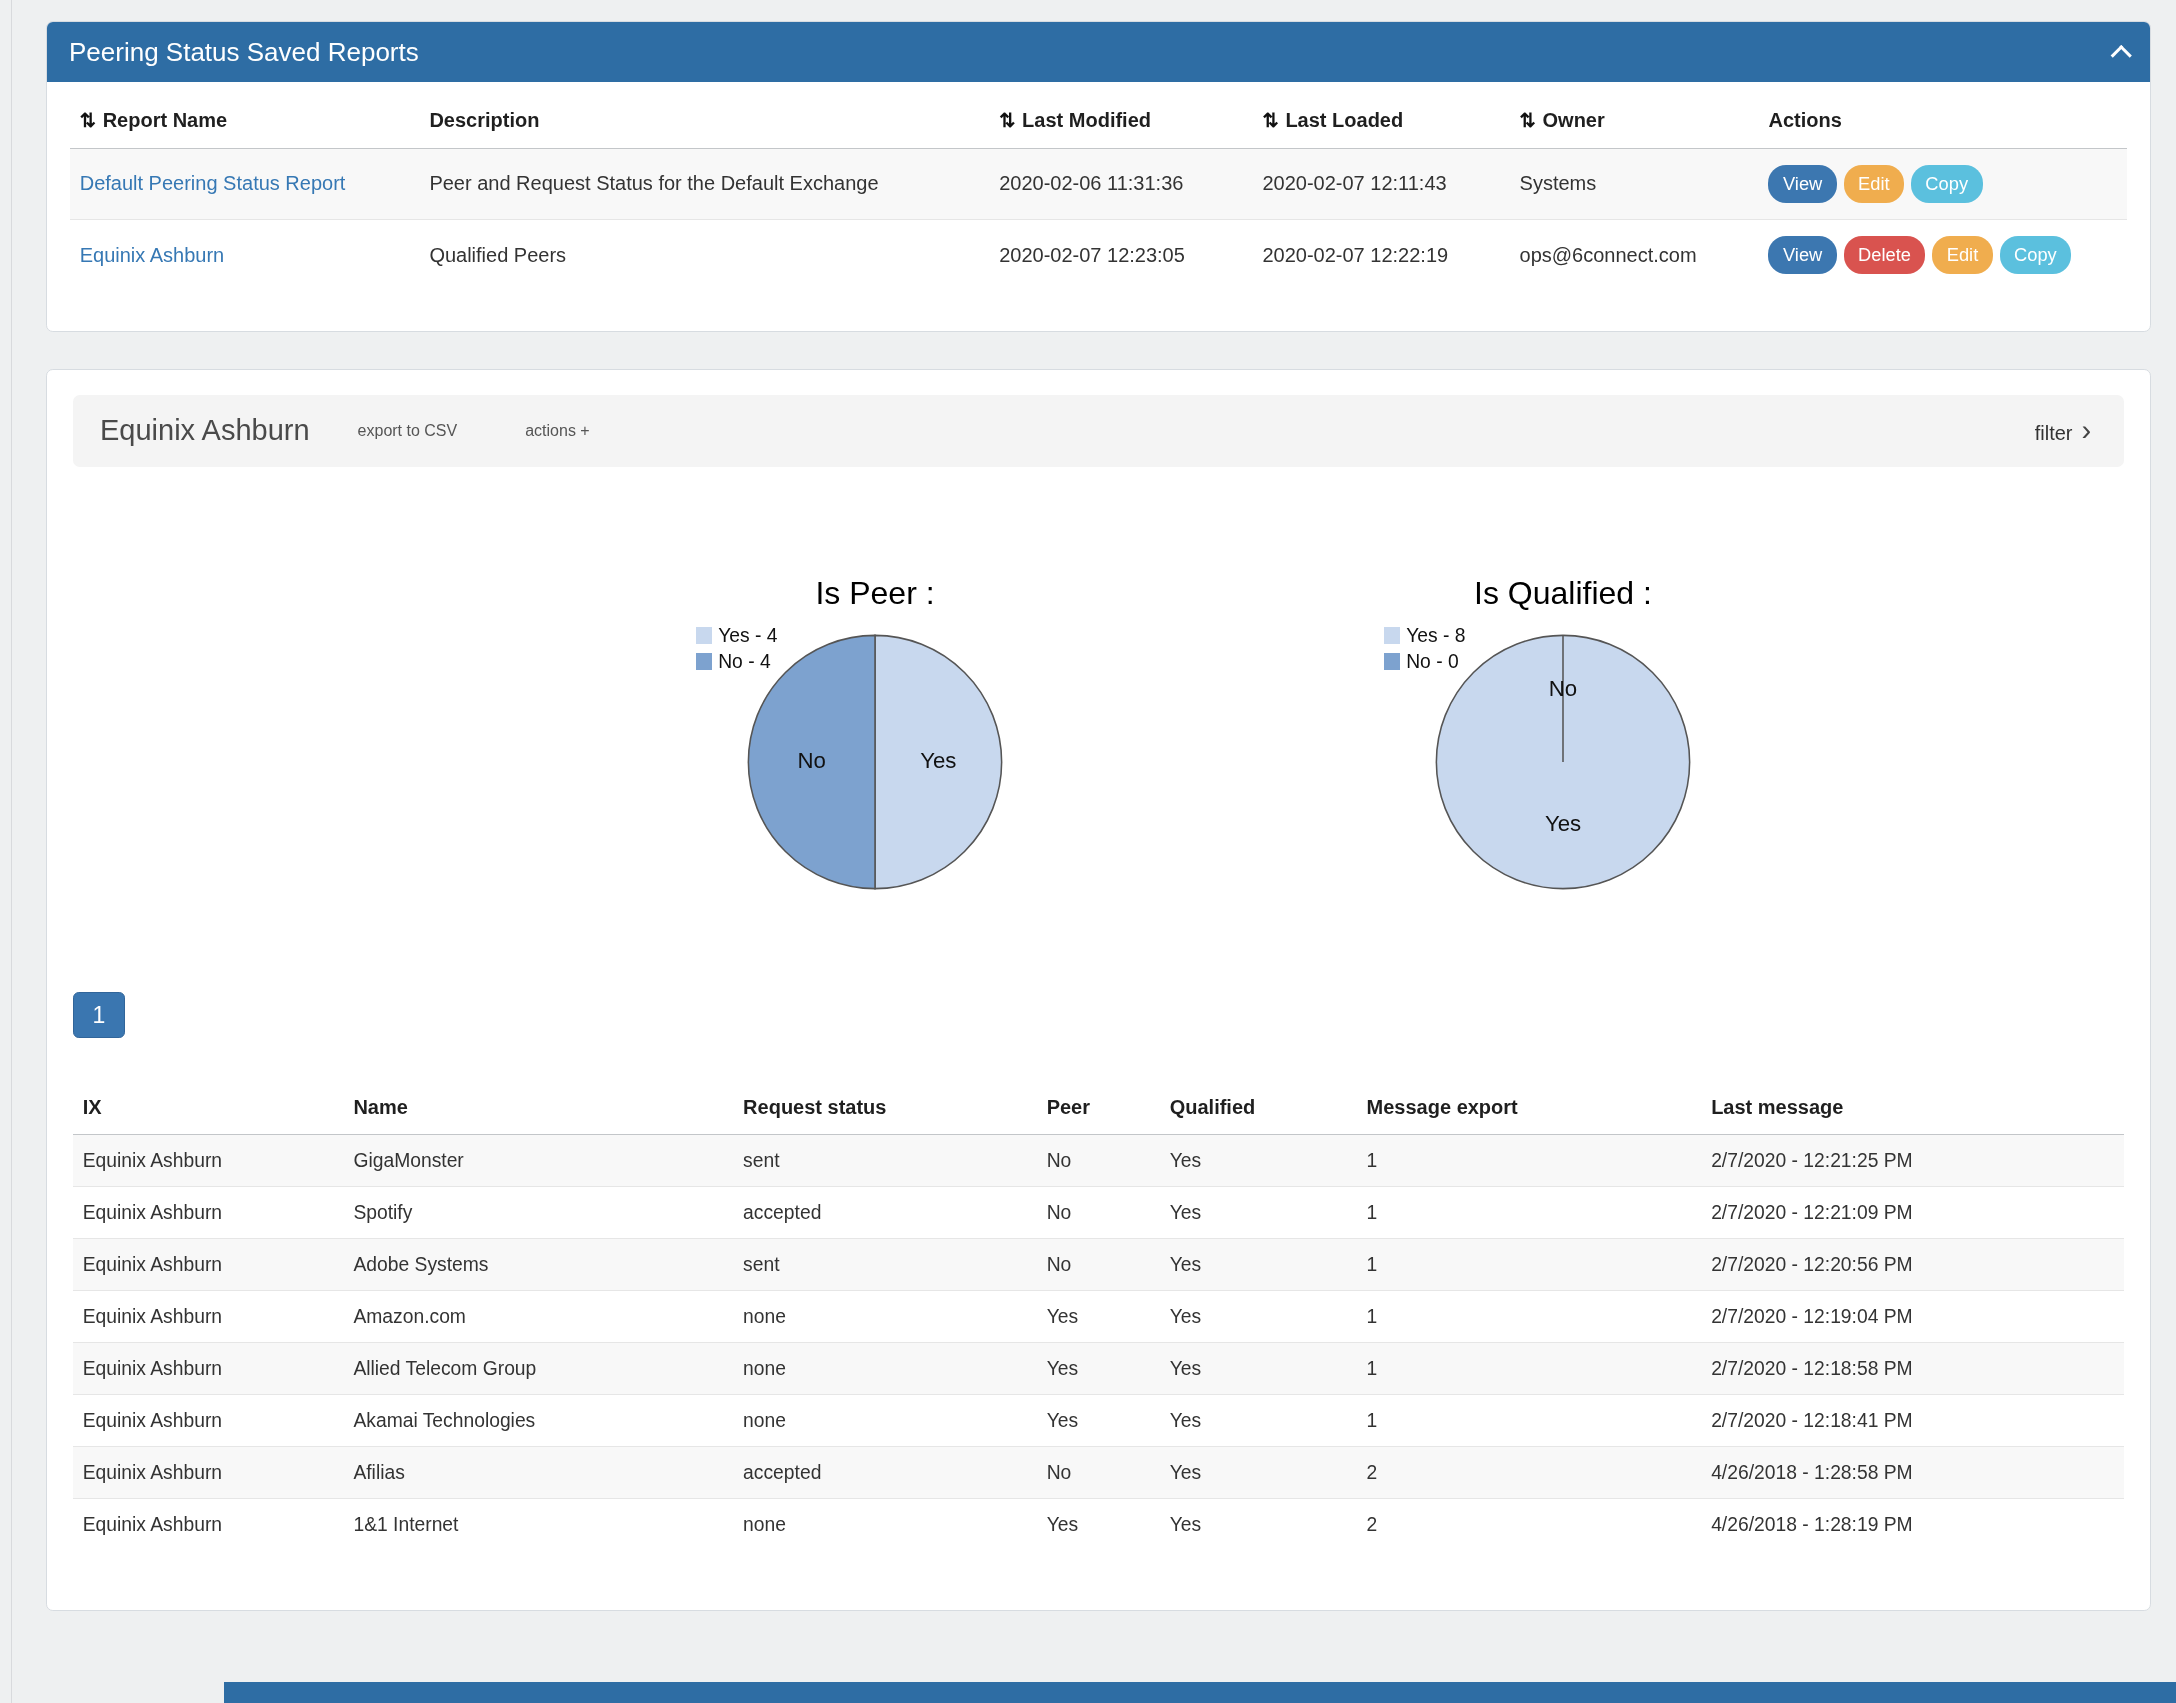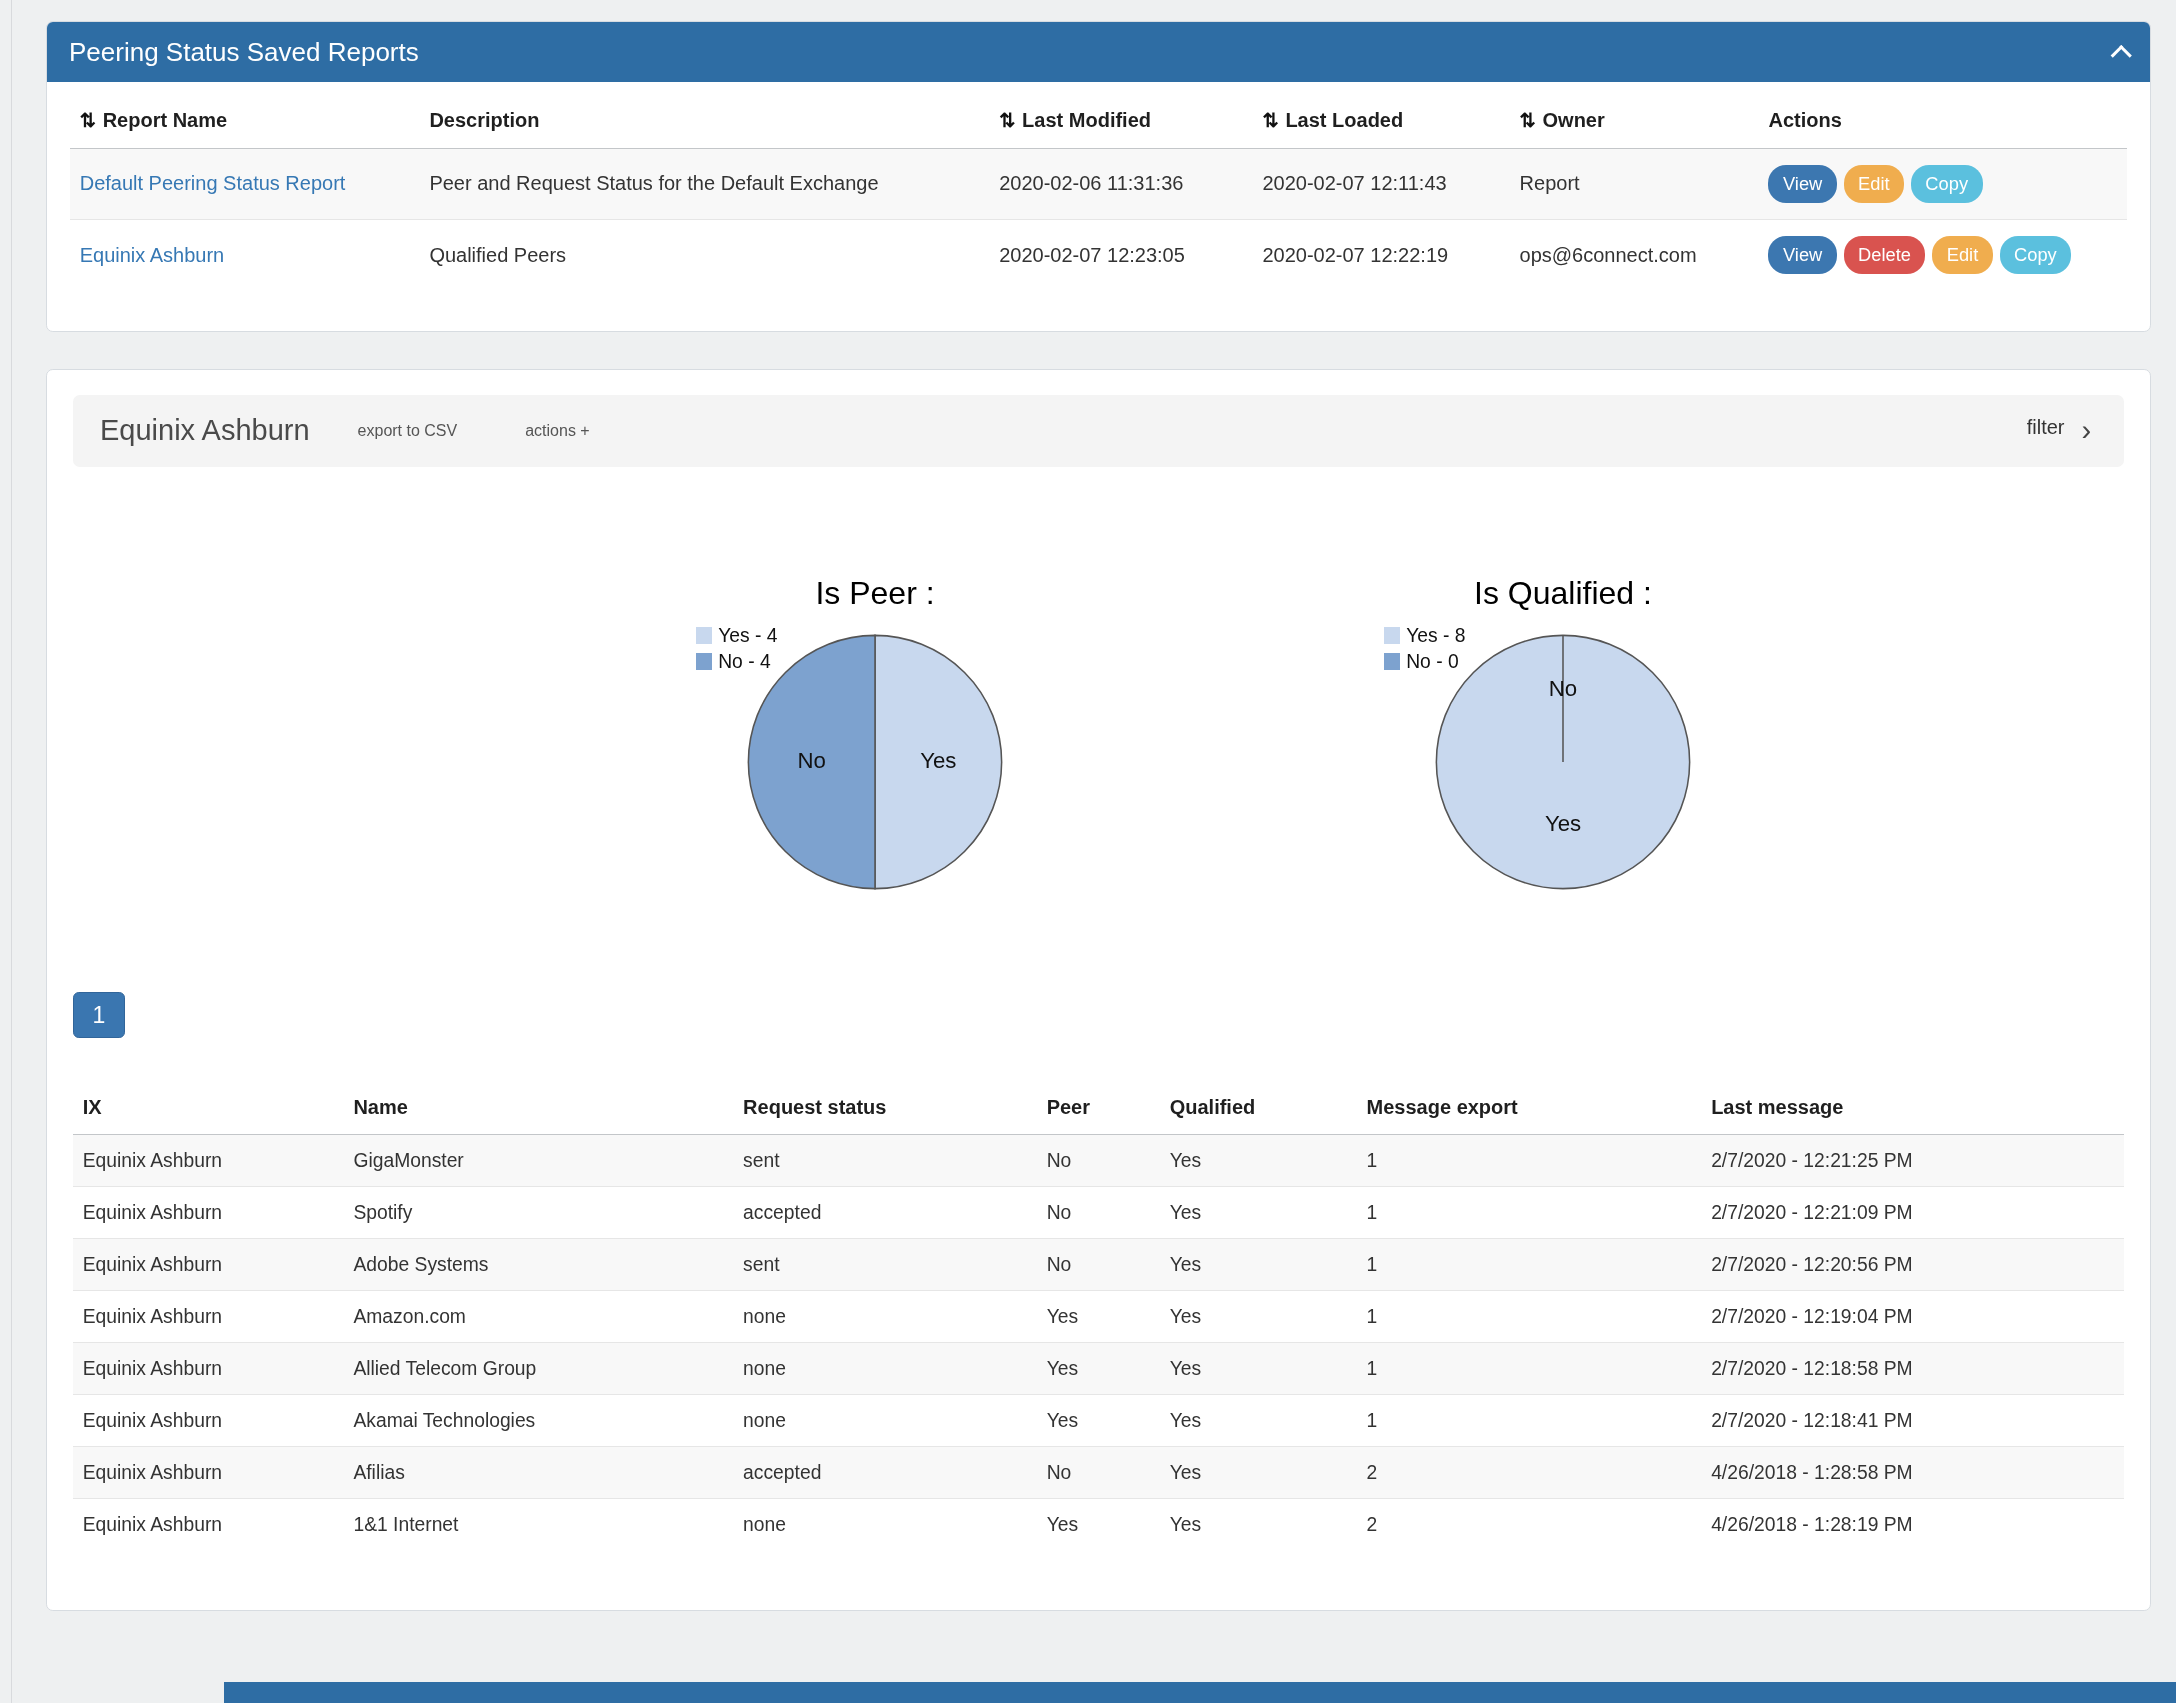--- a/index.html
+++ b/index.html
@@ -23,21 +23,21 @@
   tbody tr:nth-child(odd) { background:#f8f8f8; }
   .sort { font-weight:bold; color:#111; margin-right:6.8px; font-size:19.3px; }
   a.report-link { color:#3678b4; text-decoration:none; cursor:pointer; }
 
   .btn { display:inline-block; color:#fff; font-size:18.3px; padding:7.7px 14.5px; border-radius:18px; margin-right:6.8px; cursor:pointer; border:none; font-family:inherit; }
 
   .panel-body2 { padding:25px 26px 60px; }
   .report-toolbar { background:#f4f4f4; border-radius:6.8px; padding:19.3px 27px; display:flex; align-items:center; }
   .report-name { font-size:29px; color:#4a4a4a; margin-right:48px; }
   .toolbar-link { font-size:16px; color:#555; text-decoration:none; margin-right:68px; cursor:pointer; }
-  .filter-link { margin-left:auto; margin-right:5.8px; font-size:20px; color:#333; cursor:pointer; display:inline-flex; align-items:flex-start; gap:17px; }
+  .filter-link { margin-left:auto; margin-right:5.8px; font-size:20px; color:#333; cursor:pointer; display:inline-flex; align-items:flex-end; gap:9px; }
   .filter-chev { font-size:29px; color:#444; line-height:1; }
 
   .charts { display:flex; padding-left:241px; margin-top:108px;justify-content:center; }
   .chart { width:688px; position:relative; display:flex; flex-direction:column; align-items:center; }
   .chart-title { font-size:32px; color:#000; margin-bottom:5.8px; }
   .legend { position:absolute; left:calc(50% - 179px); top:50px; font-size:19.3px; color:#111; }
   .legend-item { display:flex; align-items:center; margin-bottom:3.9px; }
   .legend-swatch { width:16.4px; height:16.4px; margin-right:5.8px; display:inline-block; }
 
   .pager { margin-top:81px; }
@@ -83,21 +83,21 @@
                 <th><span class="sort">⇅</span>Owner</th>
                 <th>Actions</th>
               </tr>
             </thead>
           <tbody id="reports-body">
               <tr>
                 <td><a class="report-link">Default Peering Status Report</a></td>
                 <td>Peer and Request Status for the Default Exchange</td>
                 <td>2020-02-06 11:31:36</td>
                 <td>2020-02-07 12:11:43</td>
-                <td>Report</td>
+                <td>Systems</td>
                 <td><button class="btn" style="background: rgb(60, 119, 176);">View</button><button class="btn" style="background: rgb(240, 173, 78);">Edit</button><button class="btn" style="background: rgb(91, 192, 222);">Copy</button></td>
               </tr>
               <tr>
                 <td><a class="report-link">Equinix Ashburn</a></td>
                 <td>Qualified Peers</td>
                 <td>2020-02-07 12:23:05</td>
                 <td>2020-02-07 12:22:19</td>
                 <td>ops@6connect.com</td>
                 <td><button class="btn" style="background: rgb(60, 119, 176);">View</button><button class="btn" style="background: rgb(217, 83, 79);">Delete</button><button class="btn" style="background: rgb(240, 173, 78);">Edit</button><button class="btn" style="background: rgb(91, 192, 222);">Copy</button></td>
               </tr>

